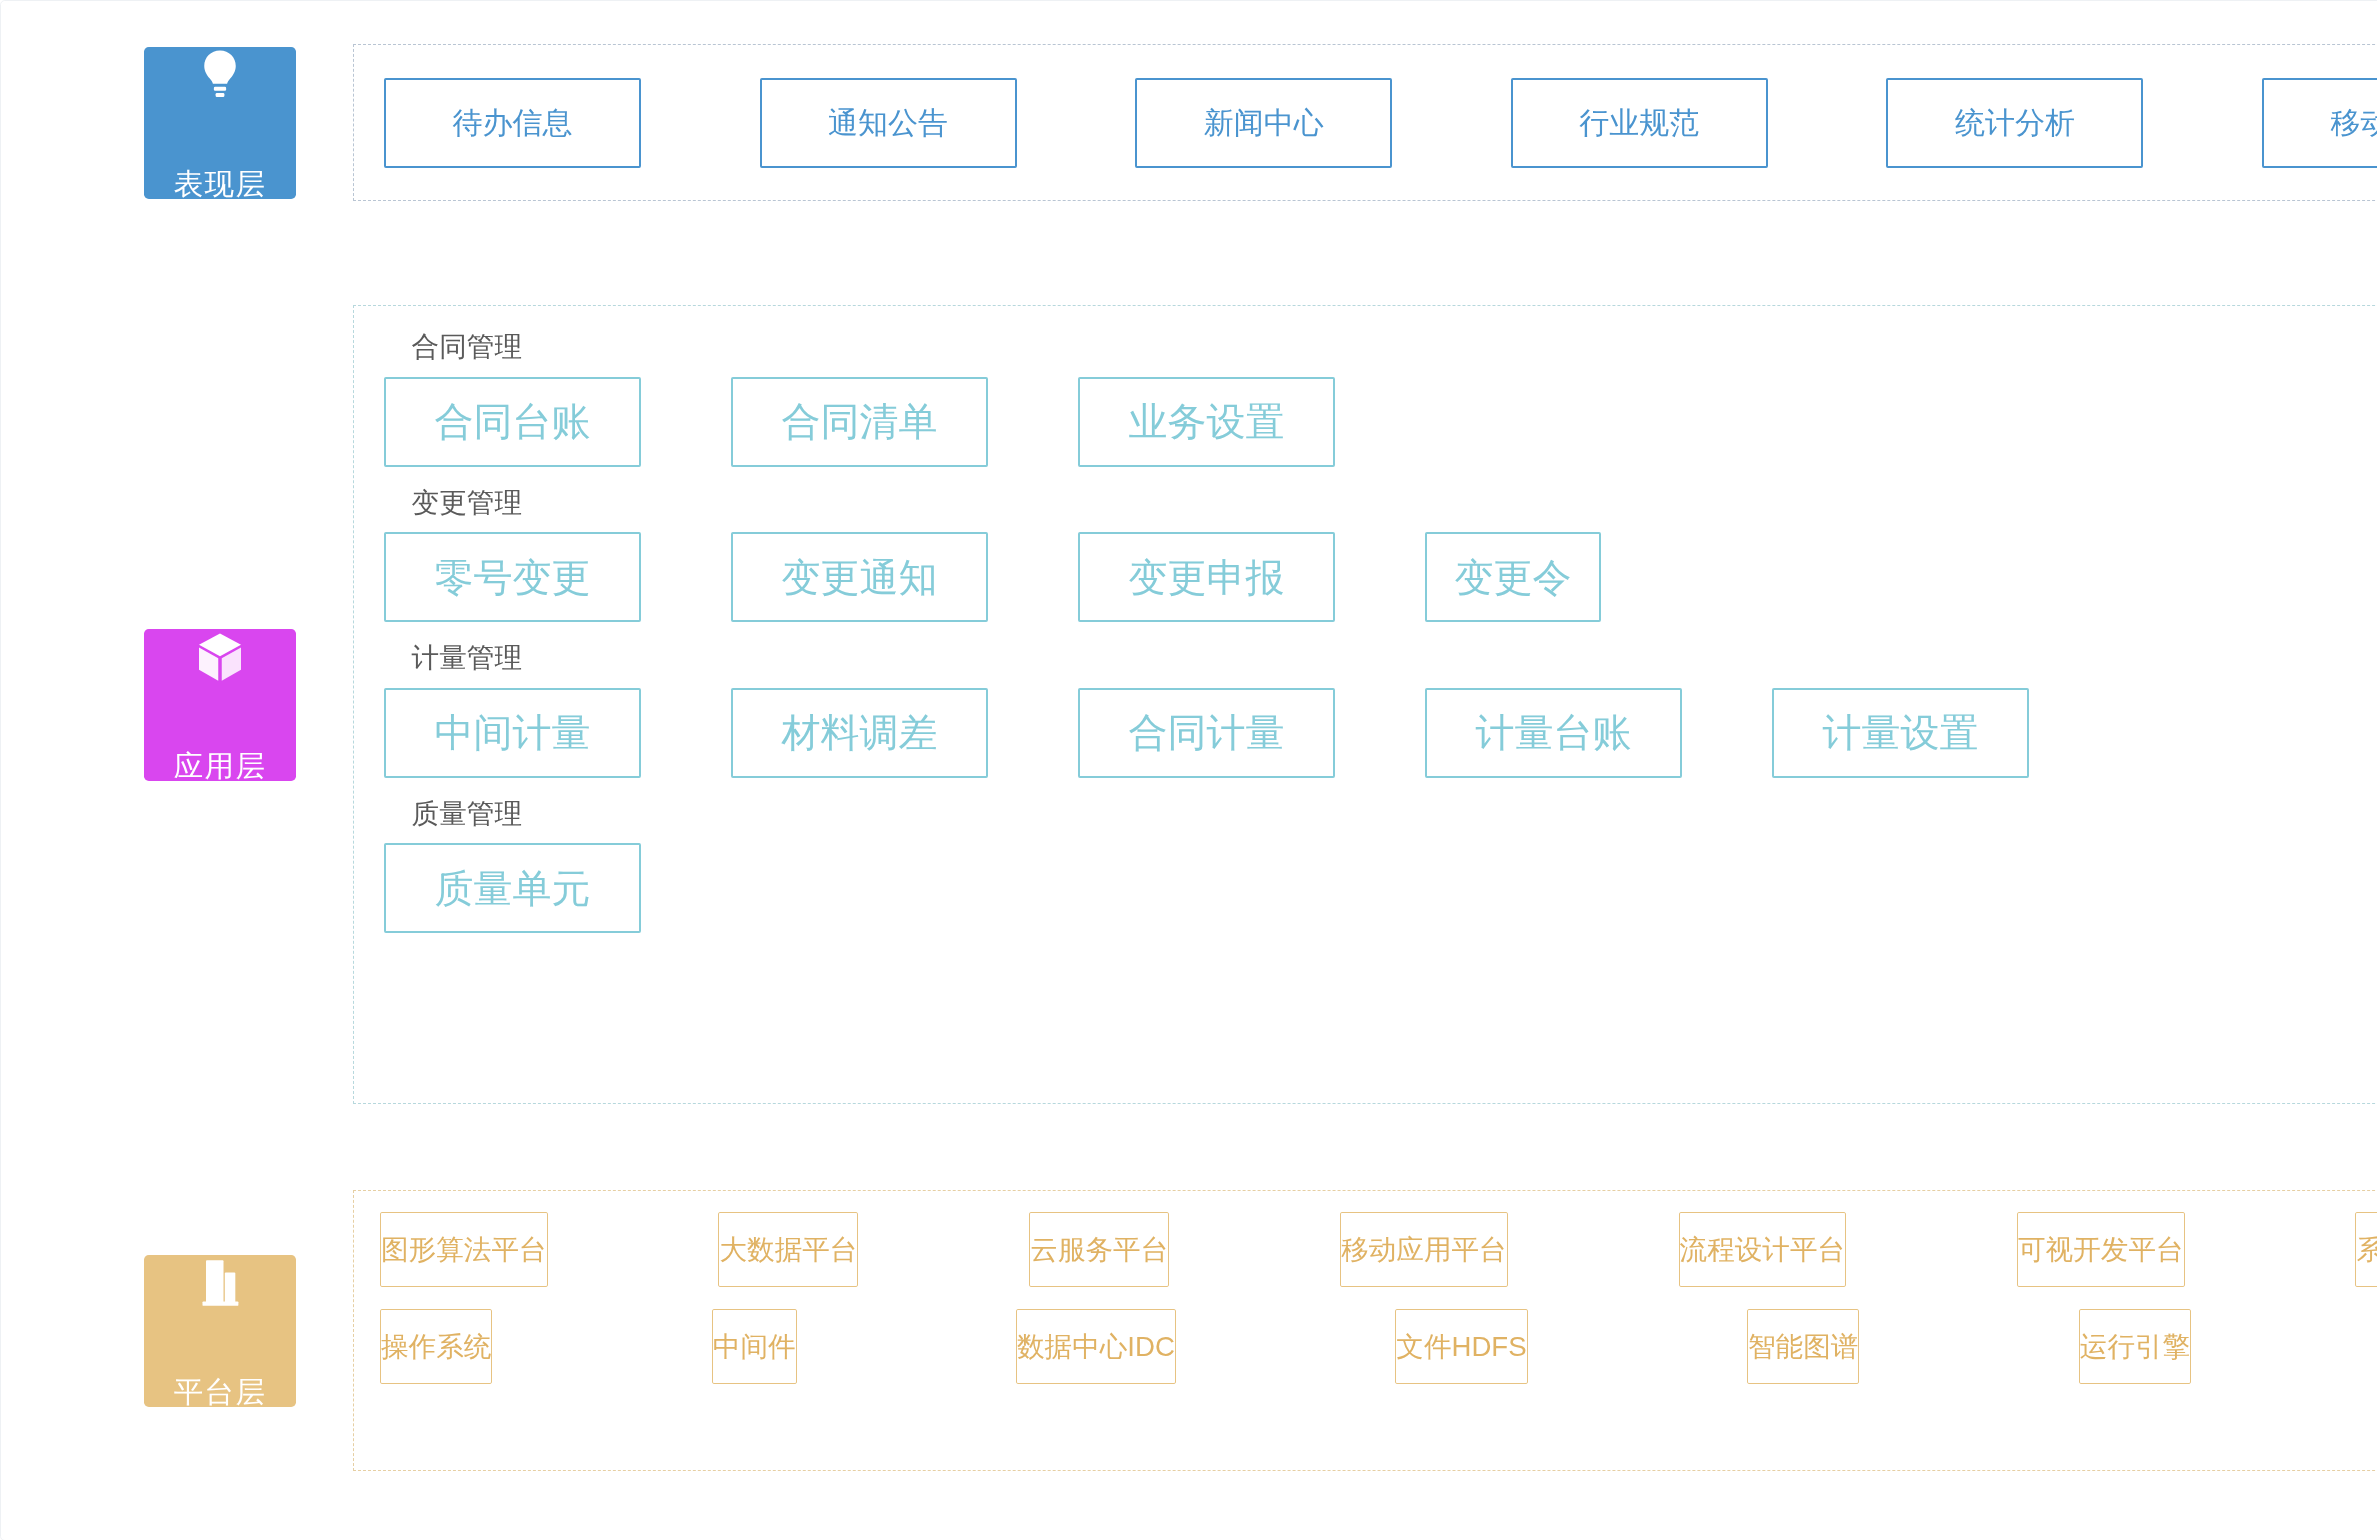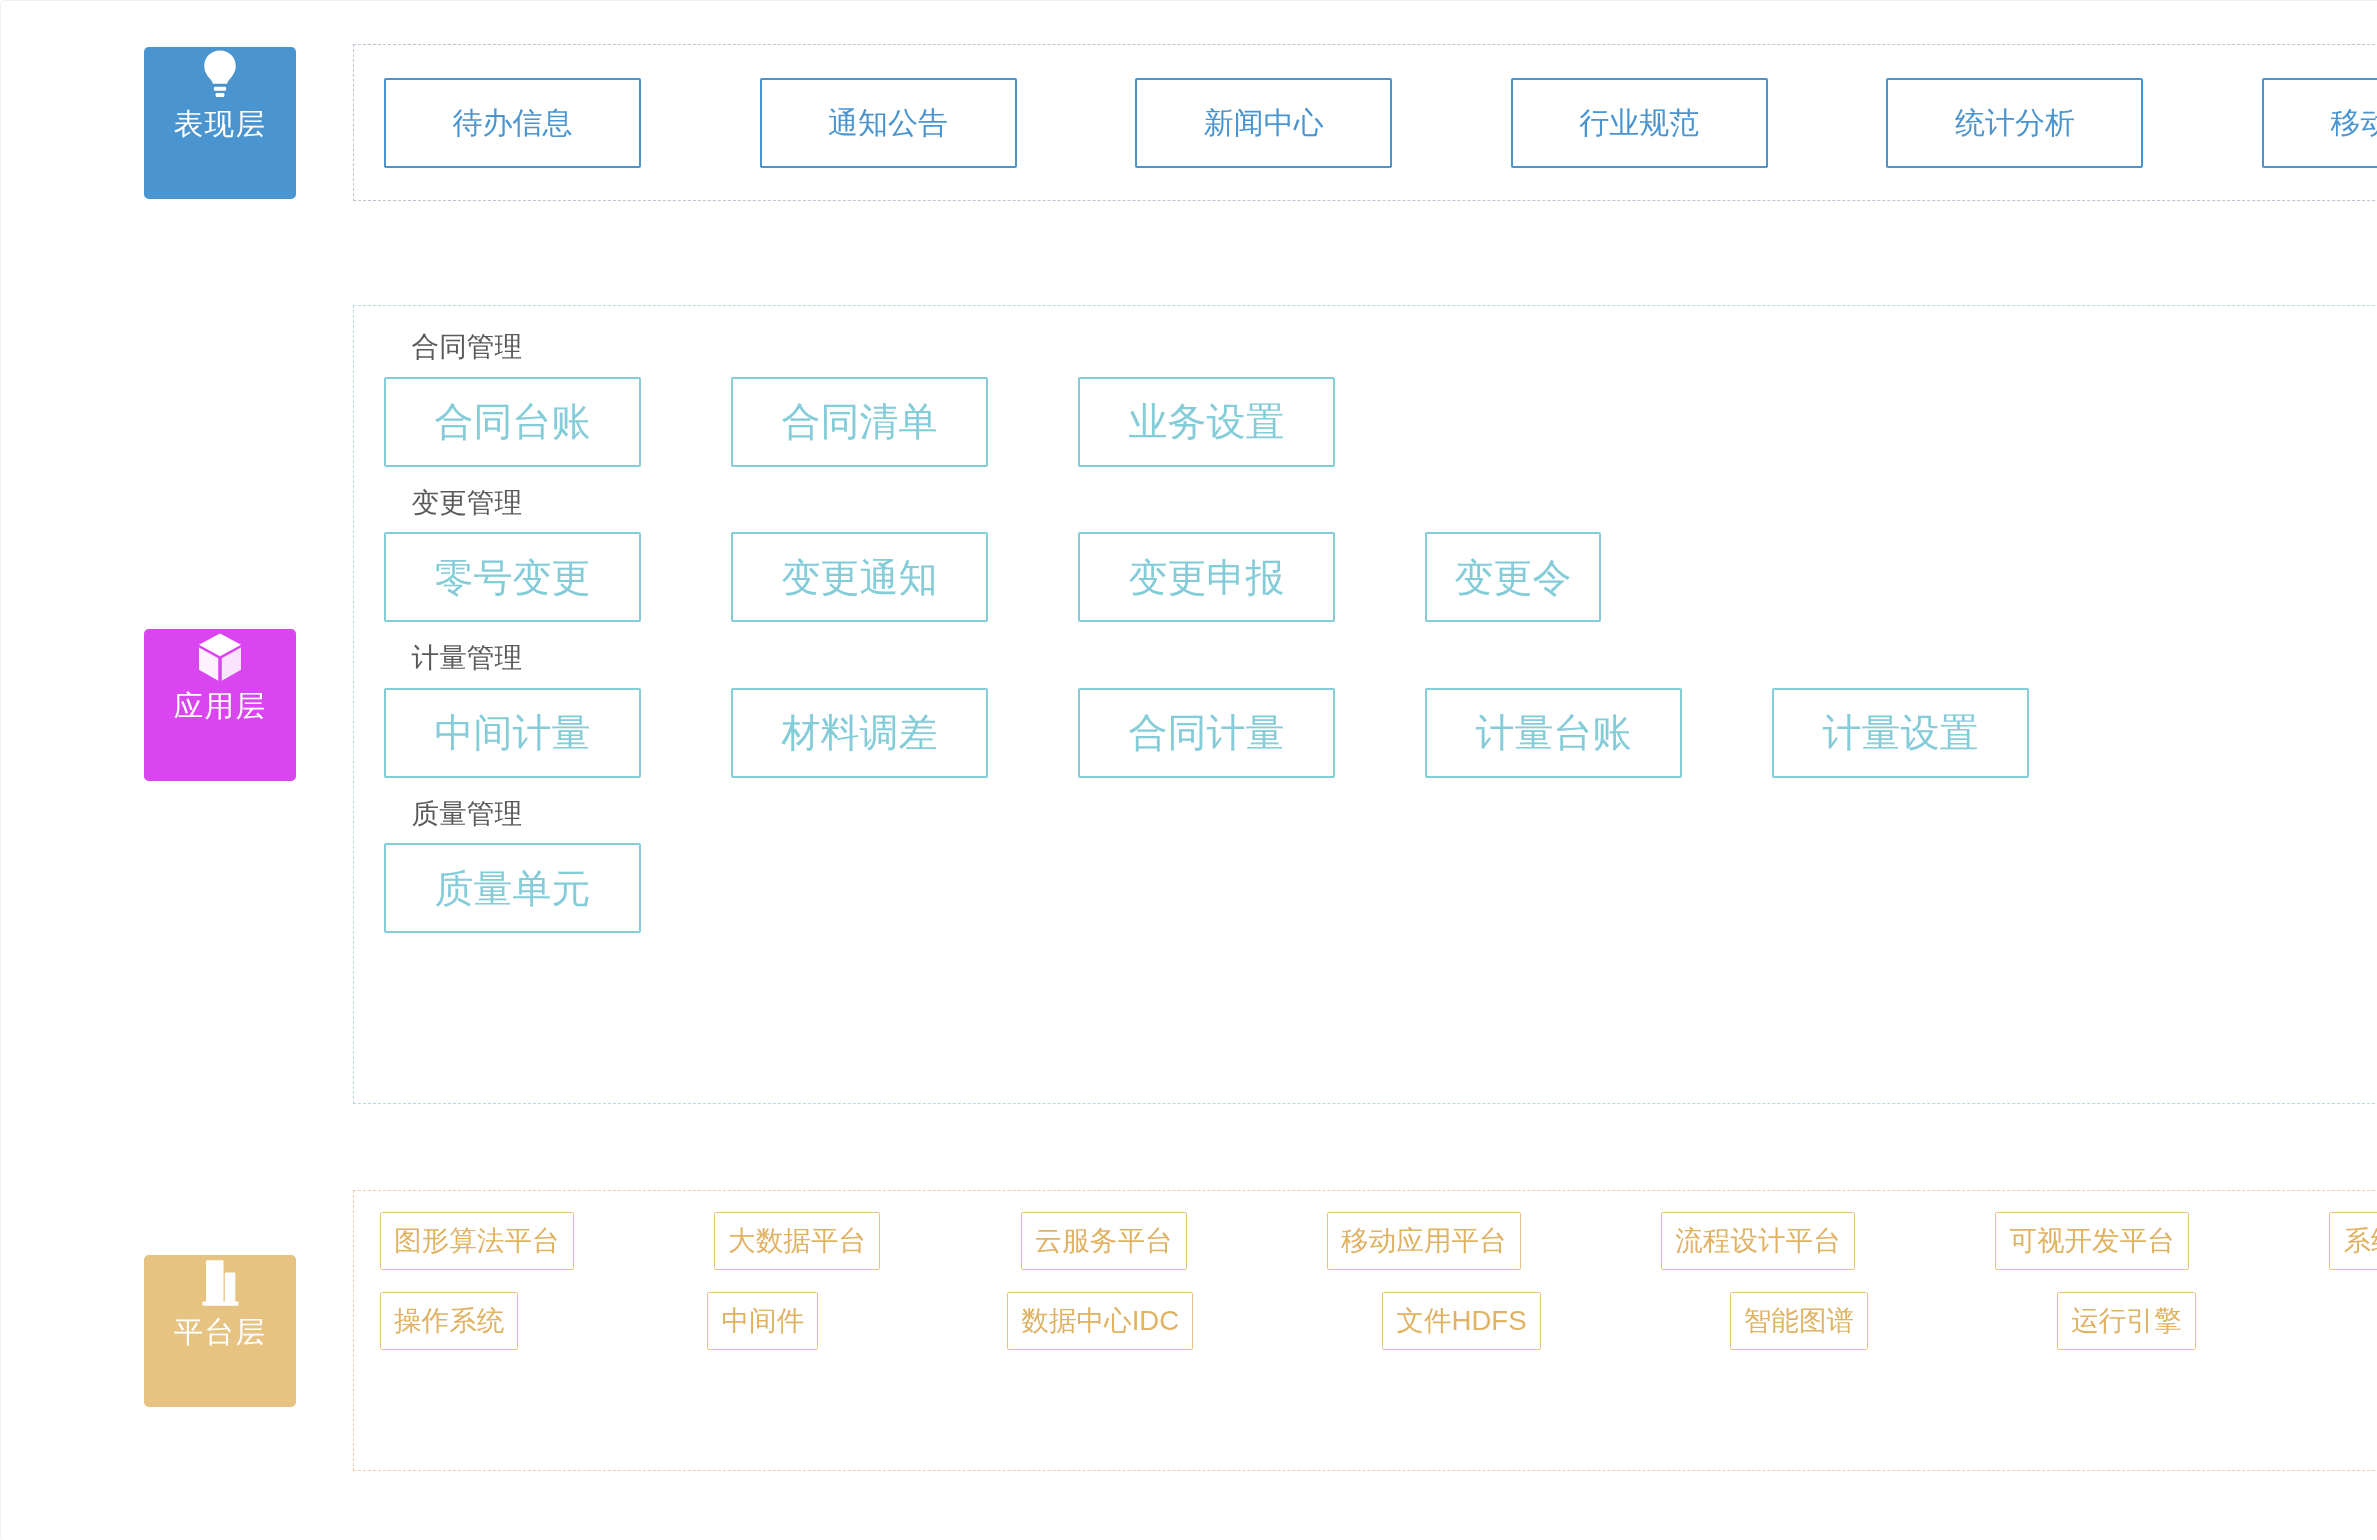--- a/index.html
+++ b/index.html
@@ -35,21 +35,21 @@
   .layer-row.platform     { top: 1189px; height: 281px; }
 
   
   .badge {
     width: 152px;
     height: 152px;
     border-radius: 4.8px;
     display: flex;
     flex-direction: column;
     align-items: center;
-    justify-content: flex-start;
+    justify-content: space-between;
     flex: 0 0 auto;
   }
   .badge-icon {
     width: 56px;
     height: 56px;
     display: block;
     margin-bottom: 6.7px;
   }
   .badge-label {
     color: #ffffff;
@@ -144,25 +144,25 @@
   }
 
   
   .plat-track {
     display: flex;
     justify-content: space-between;
     margin-bottom: 22px;
   }
   .plat-track:last-child { margin-bottom: 0; }
   .chip.plat {
-    height: 58px;
+    height: 75px;
     border: 1.9px solid #e7c382;
     color: #e0b263;
     font-size: 27.6px;
-    padding: 0 13px;
+    padding: 0 0;
   }
 
   .badge-icon path, .badge-icon polygon, .badge-icon rect {
     fill: #ffffff;
   }
 </style>
 </head>
 <body>
 
 <div class="page">

